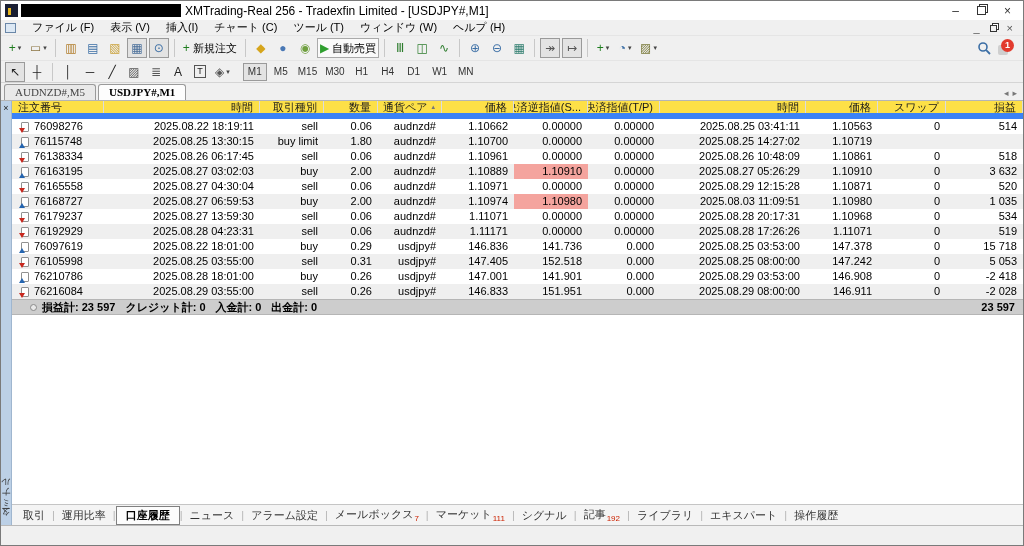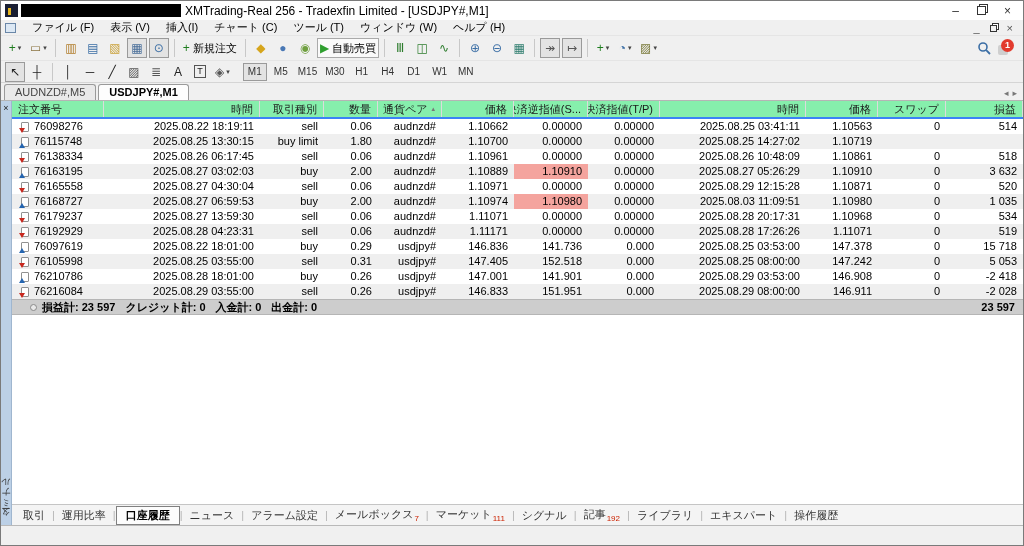--- a/index.html
+++ b/index.html
@@ -43,32 +43,32 @@
         border:1px solid transparent; margin:0 1px; padding:0 2px; cursor:default; }
   .tf.active { background:#e3e3e3; border-color:#9a9a9a; }
   .tr-right { margin-left:auto; display:flex; align-items:center; gap:6px; padding-right:6px; }
   .notif { position:relative; width:16px; height:14px; }
   .notif-base { position:absolute; left:0; bottom:0; width:10px; height:10px; background:#cfcfcf; border-radius:2px; }
   .notif-badge { position:absolute; right:0; top:-2px; width:13px; height:13px; background:#e23b2e; color:#fff;
                  border-radius:50%; font-size:9px; line-height:13px; text-align:center; font-weight:bold; }
   
   .tabstrip { height:18px; background:#f0f0f0; display:flex; align-items:flex-end; padding:0 2px; flex:none; border-bottom:1px solid #b5b5b5; }
   .ctab { border:1px solid #9a9a9a; border-bottom:none; border-radius:3px 3px 0 0; padding:1px 10px 2px;
-          margin:0 1px; background:#e9e9e9; color:#444; cursor:default; font-size:11px; }
+          margin:0 1px; background:#e9e9e9; color:#444; cursor:default; font-size:11px;font-family:Liberation Serif, serif; }
   .ctab.active { background:#fdfdfd; color:#000; font-weight:bold; }
   .tab-scroll { margin-left:auto; display:flex; gap:4px; color:#777; font-size:9px; padding:0 4px 2px; }
   
   .terminal-wrap { flex:1; display:flex; min-height:0; }
   .side-strip { width:11px; background:#bcd0e6; border-right:1px solid #9fb6cf; display:flex; flex-direction:column; align-items:center; flex:none; }
   .strip-close { font-size:9px; color:#222; line-height:10px; margin-top:2px; cursor:default; }
   .strip-label { margin-top:auto; margin-bottom:2px; writing-mode:vertical-rl; transform:rotate(180deg); font-size:9px; color:#333; white-space:nowrap; }
   .panel-main { flex:1; display:flex; flex-direction:column; min-width:0; }
   
   :root { --tcols: 92px 156px 64px 54px 64px 72px 74px 72px 146px 72px 68px minmax(0,1fr); }
-  .thead { display:grid; grid-template-columns:var(--tcols); height:18px; background:#86efac; border-bottom:2px solid #3b82f6; flex:none; }
+  .thead { display:grid; grid-template-columns:var(--tcols); height:18px; background:#fde047; border-bottom:6px solid #3b82f6; flex:none; }
   .hcell { display:flex; align-items:center; justify-content:flex-end; padding:0 6px; border-right:1px solid #dcdcdc;
            white-space:nowrap; overflow:hidden; color:#1a1a1a; cursor:default; }
   .hcell.first { justify-content:flex-start; }
   .sort-mark { font-size:7px; color:#777; margin-left:4px; }
   .tbody { flex:none; }
   .trow { display:grid; grid-template-columns:var(--tcols); height:15px; line-height:15px; background:#fff; cursor:default; }
   .trow.alt { background:#efefef; }
   .tc { text-align:right; padding:0 6px; white-space:nowrap; overflow:hidden; }
   .tc.first { text-align:left; display:flex; align-items:center; padding-left:9px; }
   .tc.hl { background:#f4a49e; }

